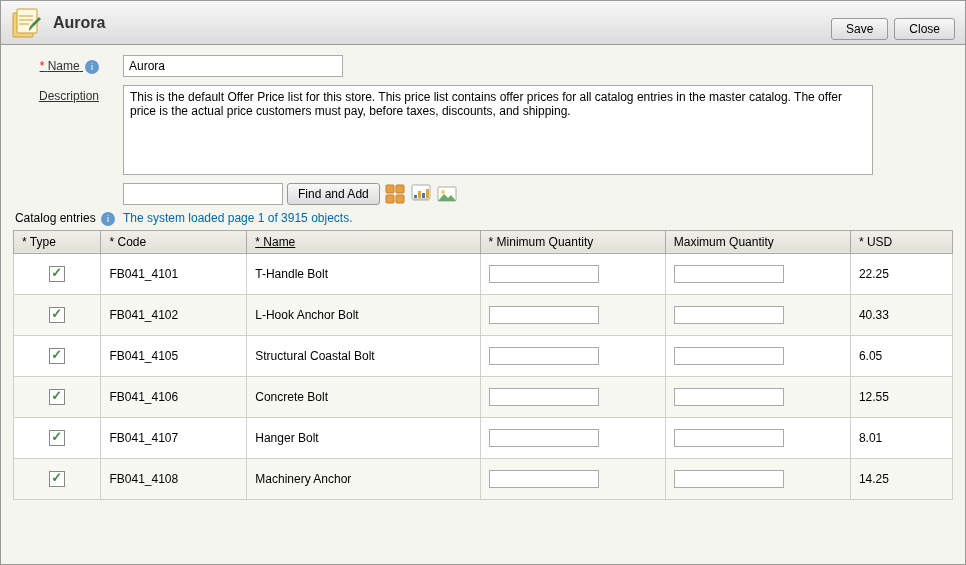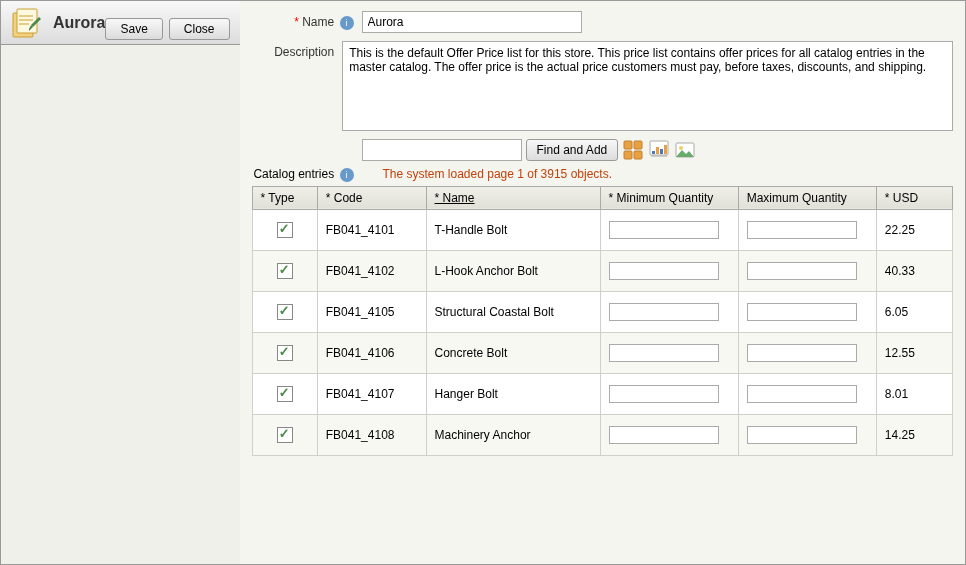--- a/index.html
+++ b/index.html
@@ -10,21 +10,21 @@
       width: 966px;
       height: 565px;
       overflow: hidden;
     }
     .window {
       width: 966px;
       height: 565px;
       background: #f0f0ea;
       border: 1px solid #999;
       display: flex;
-      flex-direction: row;
+      flex-direction: column;
     }
     .title-bar {
       background: linear-gradient(to bottom, #f8f8f8, #dcdcdc);
       border-bottom: 1px solid #999;
       padding: 6px 10px;
       display: flex;
       align-items: center;
       justify-content: space-between;
       height: 44px;
     }
@@ -94,24 +94,25 @@
     }
 
     .form-row {
       display: flex;
       align-items: flex-start;
       margin-bottom: 8px;
     }
     .form-label {
       width: 110px;
       text-align: right;
-      padding-right: 8px;
+      padding-right: 24px;
       padding-top: 4px;
       font-size: 12px;
       color: #333;
+      text-decoration: underline;
     }
     .required { color: red; }
     .info-icon {
       display: inline-block;
       width: 14px;
       height: 14px;
       border-radius: 50%;
       background: #6699cc;
       color: white;
       font-size: 9px;
@@ -167,32 +168,31 @@
       display: flex;
       align-items: center;
       justify-content: center;
       font-size: 14px;
     }
 
     .catalog-row {
       display: flex;
       align-items: center;
       margin-bottom: 4px;
-      gap: 21px;
     }
     .catalog-label {
       width: 110px;
       text-align: right;
       padding-right: 8px;
       font-size: 12px;
       font-weight: normal;
     }
     .catalog-info {
       font-size: 12px;
-      color: #c2410c;
+      color: #0369a1;
     }
 
     .data-table {
       width: 100%;
       border-collapse: collapse;
       background: white;
       border: 1px solid #aaa;
       margin-left: 0;
       font-size: 12px;
     }

